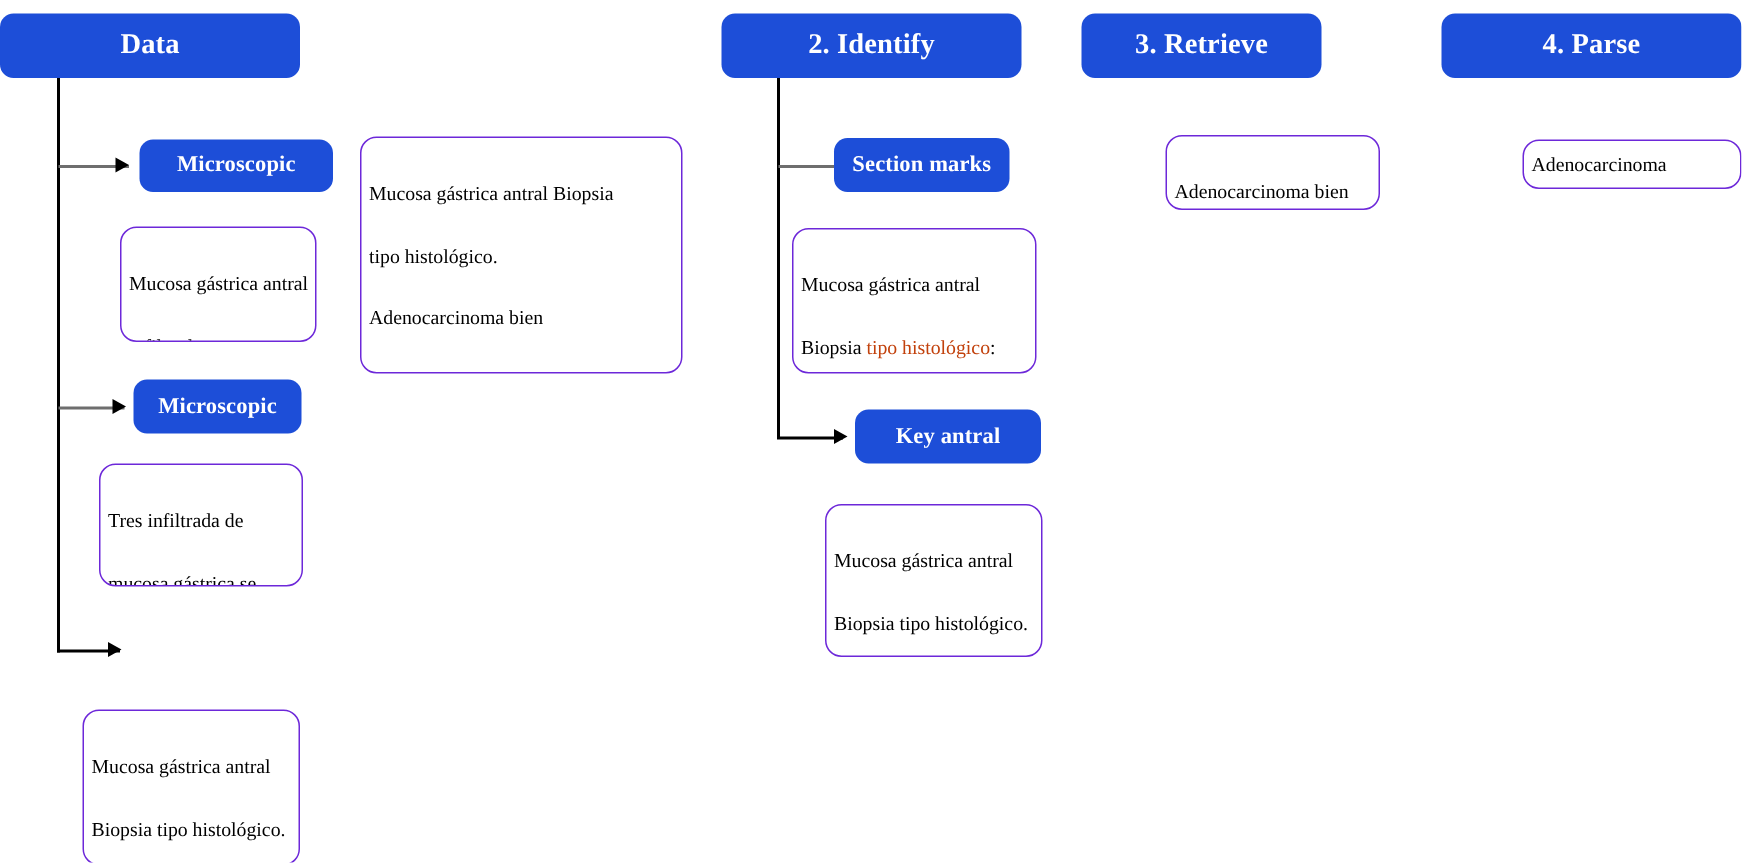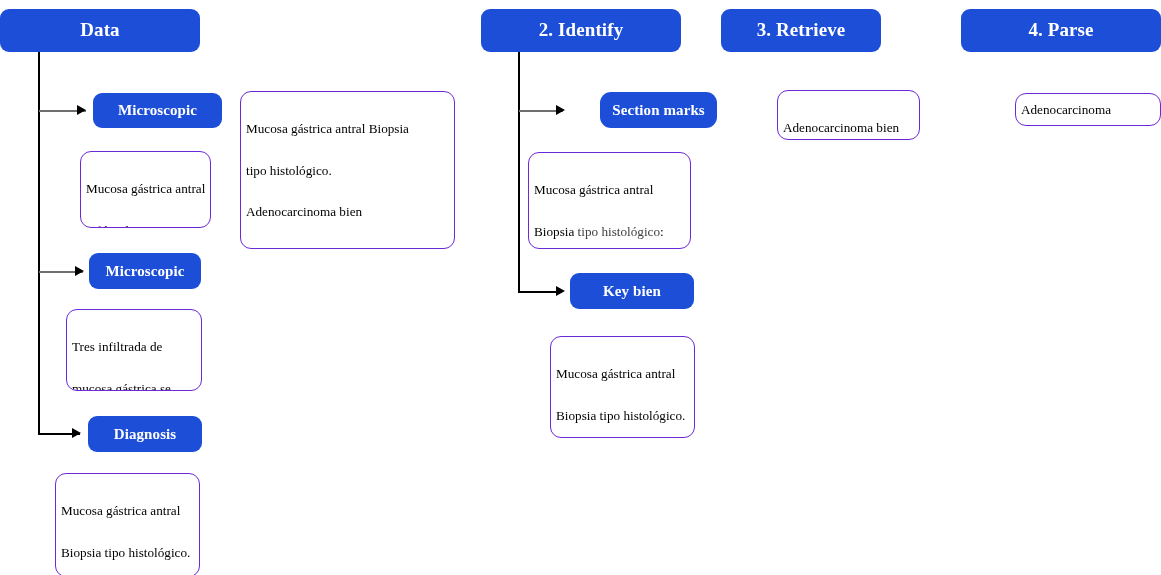--- a/index.html
+++ b/index.html
@@ -52,21 +52,21 @@
     box-sizing: border-box;
     font-size: 13.2px;
     line-height: 1.58;
     color: #000000;
     padding: 6px 5px 4px 5px;
     overflow: hidden;
     white-space: pre-line;
   }
   .textbox .ln { display: block; white-space: nowrap; }
 
-  .blue  { color: #404040; }
+  .blue  { color: #c2410c; }
 
   
   .vline {
     position: absolute;
     width: 1.6px;
     background: #000000;
   }
   .hline {
     position: absolute;
     height: 1.6px;
@@ -110,21 +110,20 @@
   <div class="textbox" style="left:66px; top:309px; width:136px; height:82px;">
     <span class="ln">Tres infiltrada de</span>
     <span class="ln">mucosa gástrica se</span>
     
     
   </div>
 
   <div class="hline black" style="left:38px; top:433px; width:42px;"></div>
   <div class="arrowhead" style="left:72px; top:428px;"></div>
 
-  <div class="node sub-node" style="left:88px; top:416px; width:114px; height:36px;">Diagnosis</div>
 
   <div class="textbox" style="left:55px; top:473px; width:145px; height:104px;">
     <span class="ln">Mucosa gástrica antral</span>
     <span class="ln">Biopsia tipo histológico.</span>
     
     
   </div>
 
 
   <div class="textbox" style="left:240px; top:91px; width:215px; height:158px;">
@@ -136,33 +135,33 @@
     
   </div>
 
   <div class="node header-node" style="left:481px; top:9px; width:200px; height:43px;">2. Identify</div>
 
   <div class="vline" style="left:518px; top:52px; width:1.6px; height:240px;"></div>
 
   <div class="hline gray" style="left:519px; top:110px; width:44px;"></div>
   <div class="arrowhead" style="left:556px; top:105px;"></div>
 
-  <div class="node sub-node" style="left:600px; top:92px; width:117px; height:36px;border-radius:11px;">Section marks</div>
+  <div class="node sub-node" style="left:556px; top:92px; width:117px; height:36px;">Section marks</div>
 
   <div class="textbox" style="left:528px; top:152px; width:163px; height:97px;">
     <span class="ln"><span>Mucosa gástrica antral</span></span>
     <span class="ln"><span>Biopsia </span><span class="blue">tipo histológico</span><span>:</span></span>
     
     
   </div>
 
   <div class="hline black" style="left:518px; top:291px; width:44px;"></div>
   <div class="arrowhead" style="left:556px; top:286px;"></div>
 
-  <div class="node sub-node" style="left:570px; top:273px; width:124px; height:36px;">Key bien</div>
+  <div class="node sub-node" style="left:570px; top:273px; width:124px; height:36px;">Key antral</div>
 
   <div class="textbox" style="left:550px; top:336px; width:145px; height:102px;">
     <span class="ln"><span>Mucosa gástrica antral</span></span>
     <span class="ln"><span>Biopsia tipo histológico.</span></span>
     
     
   </div>
 
   <div class="node header-node" style="left:721px; top:9px; width:160px; height:43px;">3. Retrieve</div>
 

